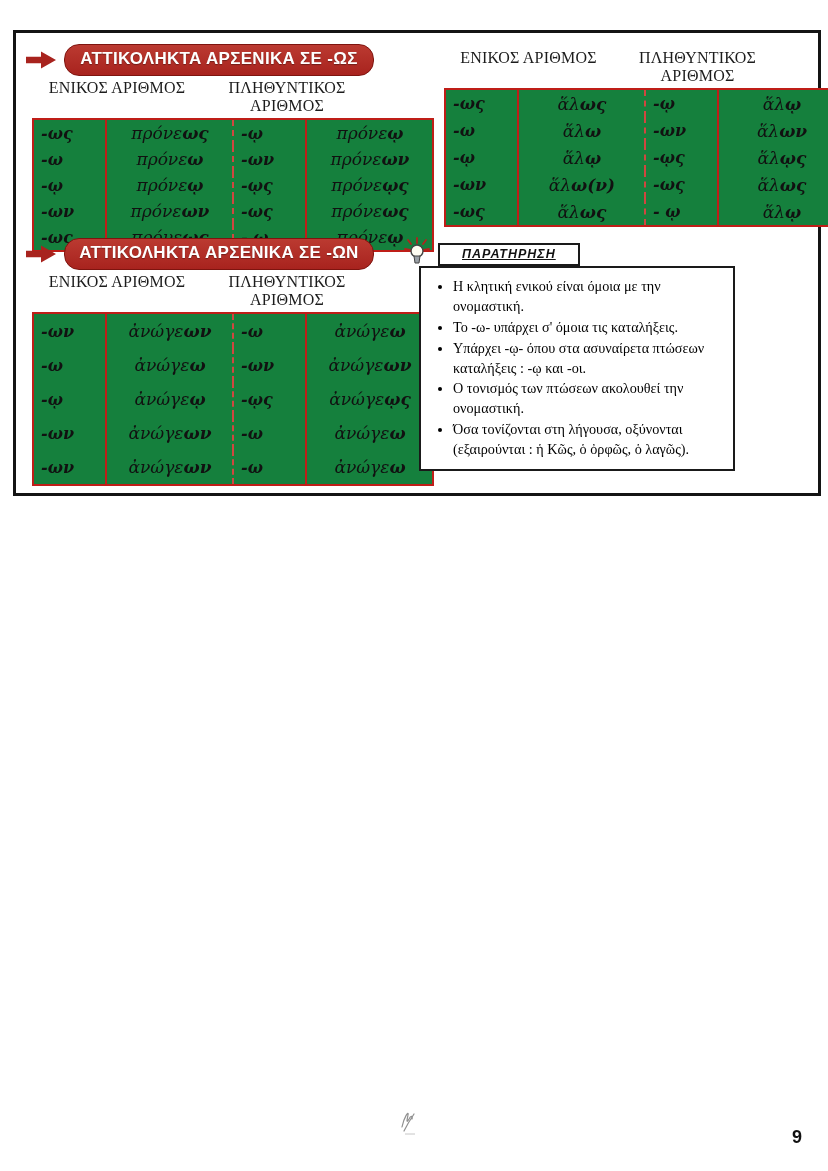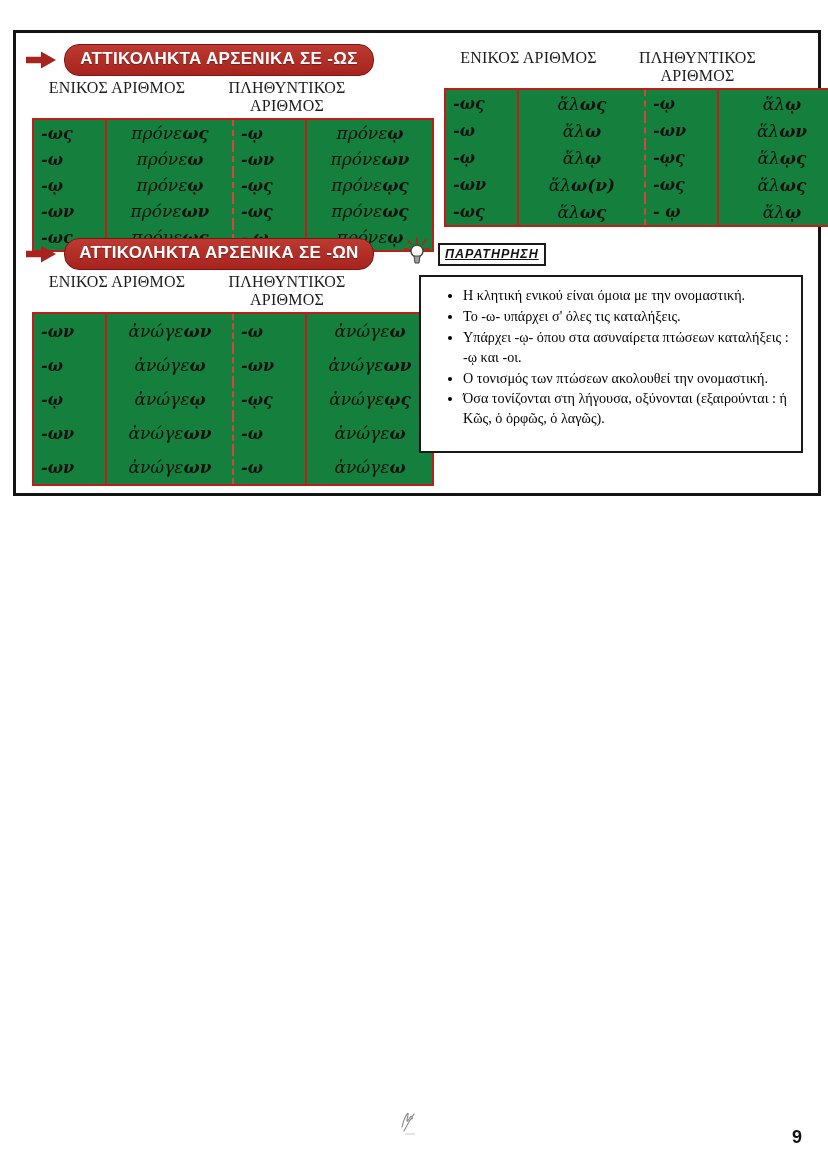--- a/index.html
+++ b/index.html
@@ -53,28 +53,28 @@
   td.w b { font-weight:bold; }
   td.w.dash { border-right:2px dashed #d04740; }
   .rh24 td { height:24px; }
   .rh25 td { height:25px; }
   .rh32 td { height:32px; }
 
   #note { position:absolute; left:386px; top:204px; width:410px; }
   .bulb { position:absolute; left:0; top:0; width:30px; height:32px; }
   .note-label {
     position:absolute; left:36px; top:6px;
-    border:2px solid #1a1a1a; background:#fff; padding:2px 5px 3px;
+    border:2px solid #1a1a1a; background:#fff; padding:2px 22px 3px;
     font-family:"Liberation Sans","DejaVu Sans",sans-serif;
     font-weight:bold; font-style:italic; font-size:12.5px; letter-spacing:1px;
     text-decoration:underline;
   }
   .note-box {
-    margin:38px 0 0 17px; width:384px; min-height:178px;
-    border:2px solid #1a1a1a; background:#fff; padding:8px 9px 8px 22px;
+    margin:29px 0 0 17px; width:316px; min-height:178px;
+    border:2px solid #1a1a1a; background:#fff; padding:8px 9px 8px 12px;
     box-sizing:border-box;
   }
   .note-box ul { margin:0; padding-left:20px; }
   .note-box li {
     font-size:14.2px; line-height:1.4; margin:1px 0; color:#000;
     font-family:"Liberation Serif","DejaVu Serif",serif;
   }
 
   .sig { position:absolute; left:396px; top:1106px; width:28px; height:32px; }
   .pageno {
@@ -231,21 +231,21 @@
             <line x1="27" y1="12" x2="22" y2="13"></line>
           </g>
           <circle cx="15" cy="14" r="6" fill="#fffdf2" stroke="#444" stroke-width="1.4"></circle>
           <path d="M12 19 h6 l-1 7 h-4 z" fill="#9aa0a6" stroke="#444" stroke-width="1"></path>
         </svg>
       </span>
       <span class="note-label">ΠΑΡΑΤΗΡΗΣΗ</span>
       <div class="note-box">
         <ul>
             <li>Η κλητική ενικού είναι όμοια με την ονομαστική.</li>
-            <li>Το -ω- υπάρχει σ' όλες τις καταλήξεις.</li>
+            <li>Το -ω- υπάρχει σ' όμοια τις καταλήξεις.</li>
             <li>Υπάρχει -ῳ- όπου στα ασυναίρετα πτώσεων καταλήξεις : -ῳ και -οι.</li>
             <li>Ο τονισμός των πτώσεων ακολουθεί την ονομαστική.</li>
             <li>Όσα τονίζονται στη λήγουσα, οξύνονται (εξαιρούνται : ἡ Κῶς, ὁ ὀρφῶς, ὁ λαγῶς).</li>
           </ul>
       </div>
     </div>
 
   </div>
 
   <div class="sig">

